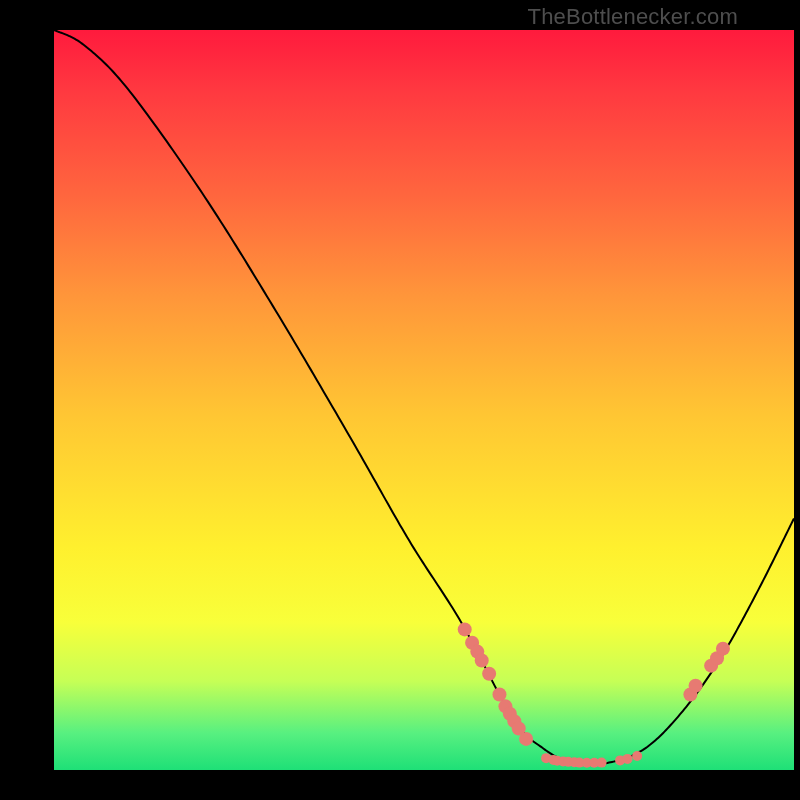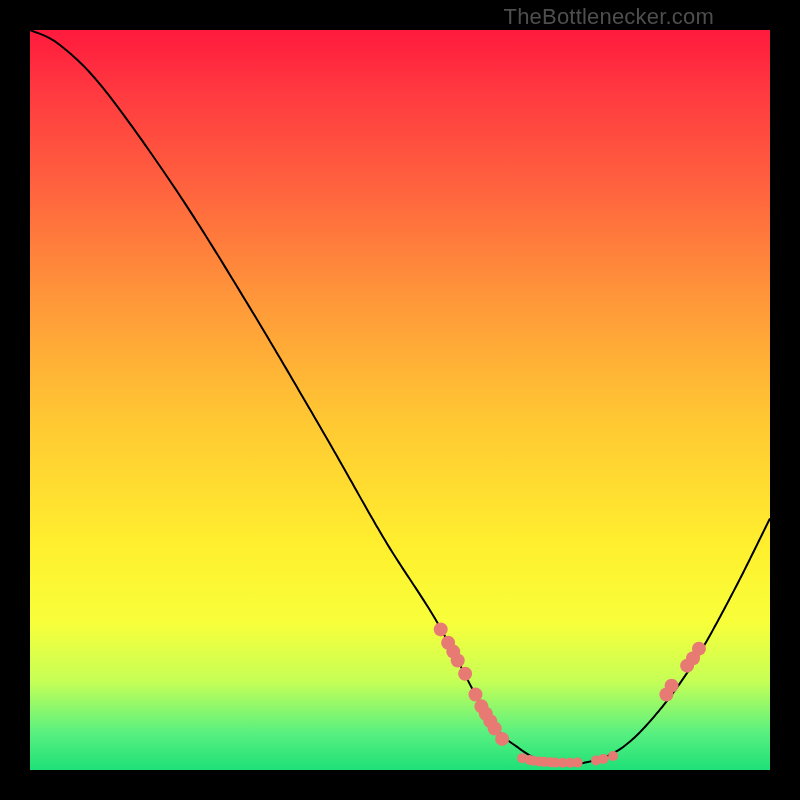--- a/index.html
+++ b/index.html
@@ -9,20 +9,21 @@
     height: 800px;
     background: #000;
     font-family: Arial, Helvetica, sans-serif;
     overflow: hidden;
   }
   .frame {
     position: relative;
     width: 724px;
     height: 800px;
     background: #000;
+    margin-left: 24px;
   }
   .watermark {
     position: absolute;
     top: 4px;
     right: 10px;
     color: #4e4e4e;
     font-size: 22px;
     font-weight: 500;
     letter-spacing: 0.2px;
     z-index: 5;

